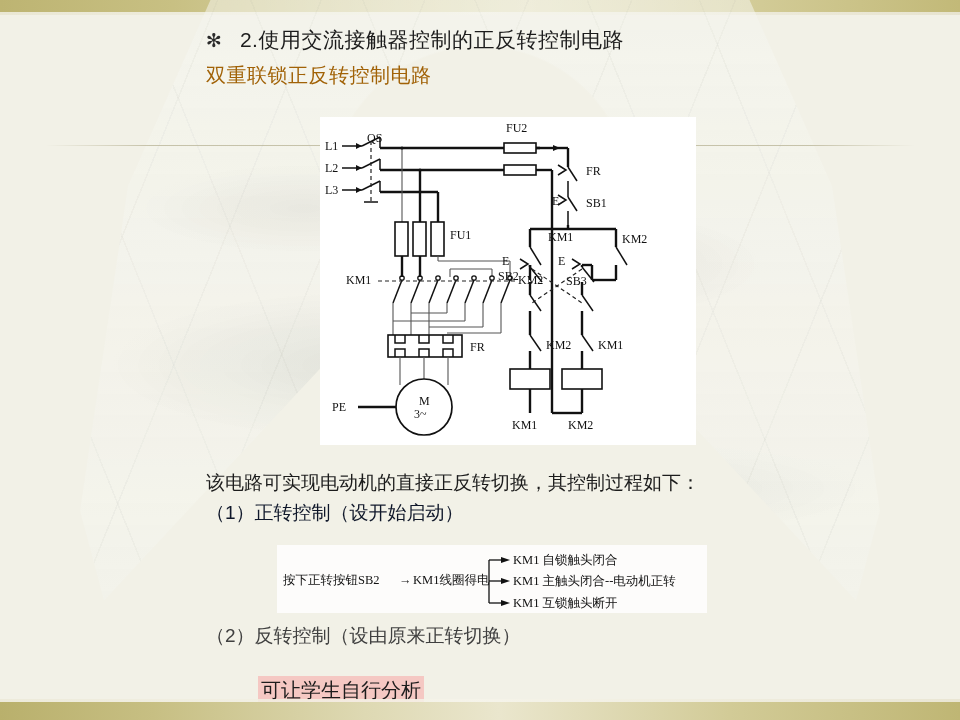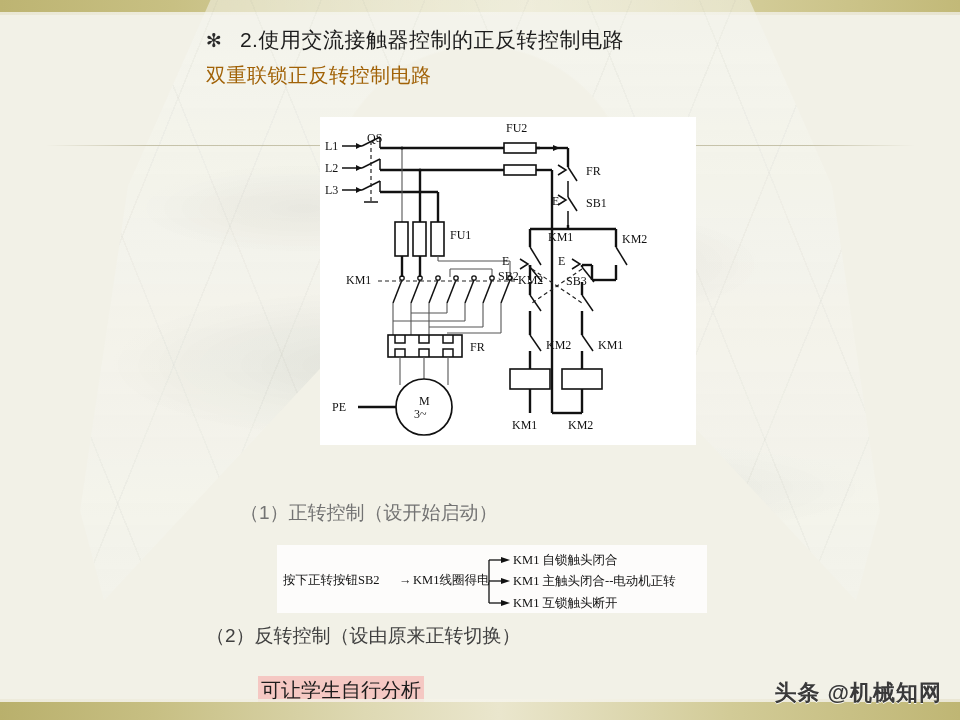--- a/index.html
+++ b/index.html
@@ -136,23 +136,22 @@
     top: 470px;
     font-size: 19px;
     color: #1c1c1c;
     white-space: nowrap;
   }
   .para-2 {
     position: absolute;
     left: 206px;
     top: 500px;
     font-size: 19px;
-    color: #737373;
-    white-space: nowrap;
-    margin-left: 34px;
+    color: #0f172a;
+    white-space: nowrap;
   }
 
   
   .flow-card {
     position: absolute;
     left: 277px;
     top: 545px;
     width: 430px;
     height: 68px;
     background: #fdfcfb;
@@ -394,20 +393,21 @@
       <rect class="bx" x="190" y="252" width="40" height="20"></rect>
       <rect class="bx" x="242" y="252" width="40" height="20"></rect>
       <line class="wt" x1="210" y1="272" x2="210" y2="296"></line>
       <line class="wt" x1="262" y1="272" x2="262" y2="296"></line>
       <line class="wt" x1="232" y1="296" x2="262" y2="296"></line>
       <text class="lb" x="192" y="312">KM1</text>
       <text class="lb" x="248" y="312">KM2</text>
     </svg>
   </div>
 
+  <div class="para-1">该电路可实现电动机的直接正反转切换，其控制过程如下：</div>
   <div class="para-2">（1）正转控制（设开始启动）</div>
 
   <div class="flow-card">
     <svg width="430" height="68" viewBox="0 0 430 68" xmlns="http://www.w3.org/2000/svg">
       <defs>
         <style>
           .fz { font-family:"Liberation Serif","DejaVu Serif",serif; font-size:12.5px; fill:#111; }
           .fl { stroke:#111; stroke-width:1.3; fill:none; }
         </style>
       </defs>
@@ -430,14 +430,13 @@
       <text class="fz" x="236" y="62">KM1 互锁触头断开</text>
     </svg>
   </div>
 
   <div class="para-3">（2）反转控制（设由原来正转切换）</div>
   <div class="para-4">可让学生自行分析</div>
 
   <div class="bottom-band-edge"></div>
   <div class="bottom-band"></div>
 
-  <div class="watermark">头条 @机械知网</div>
 </div>
 
 </body></html>

